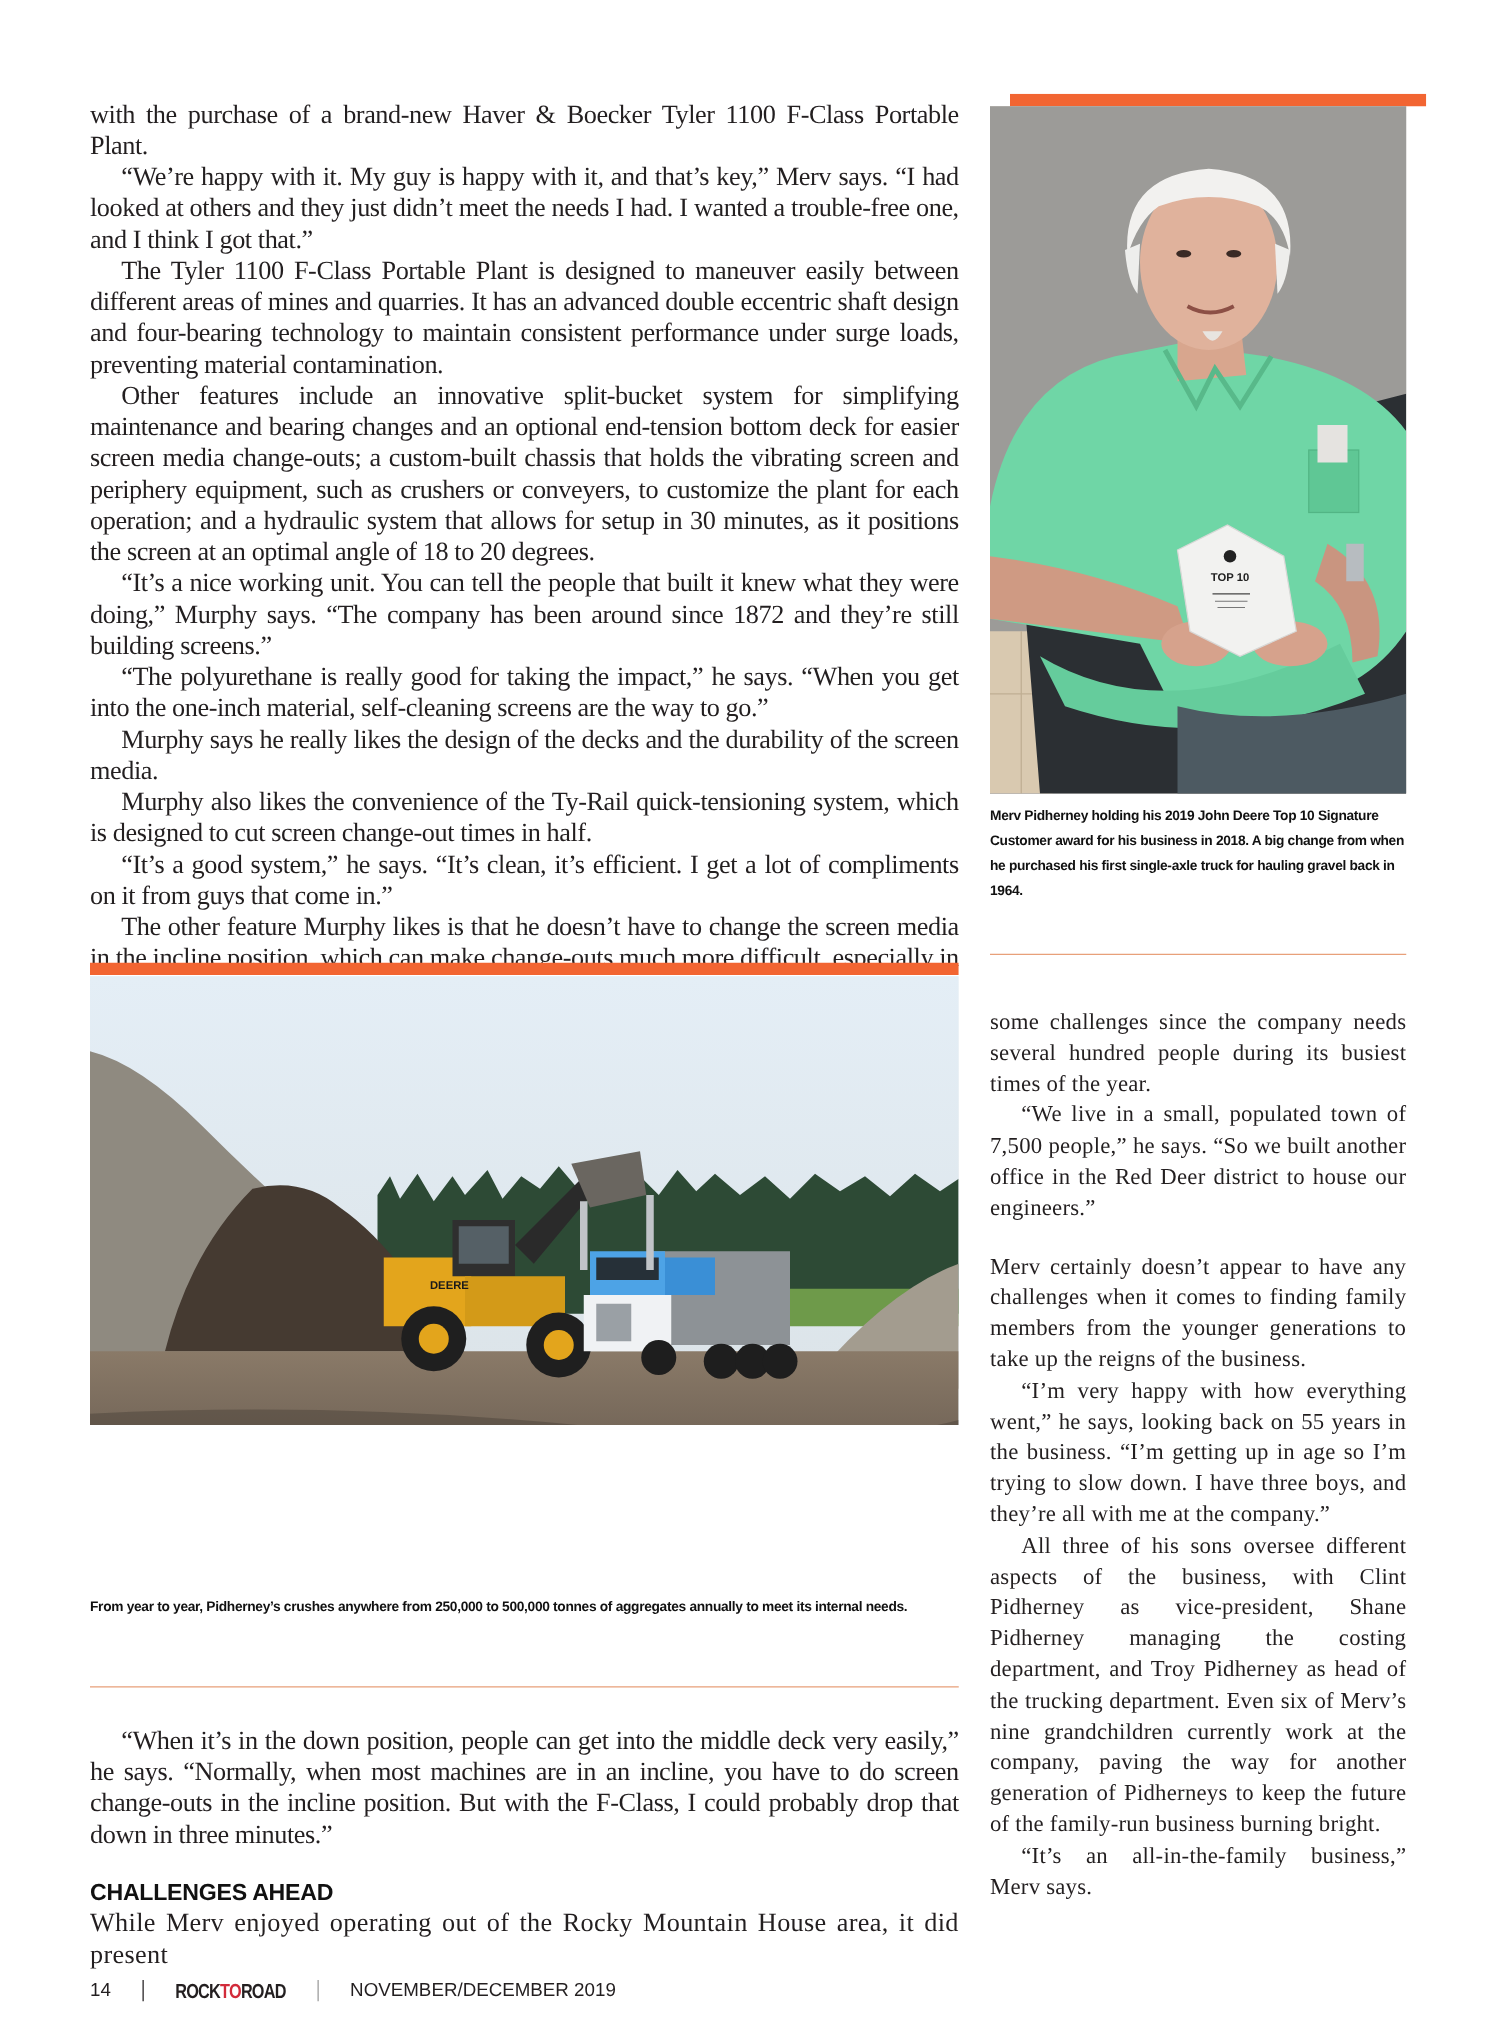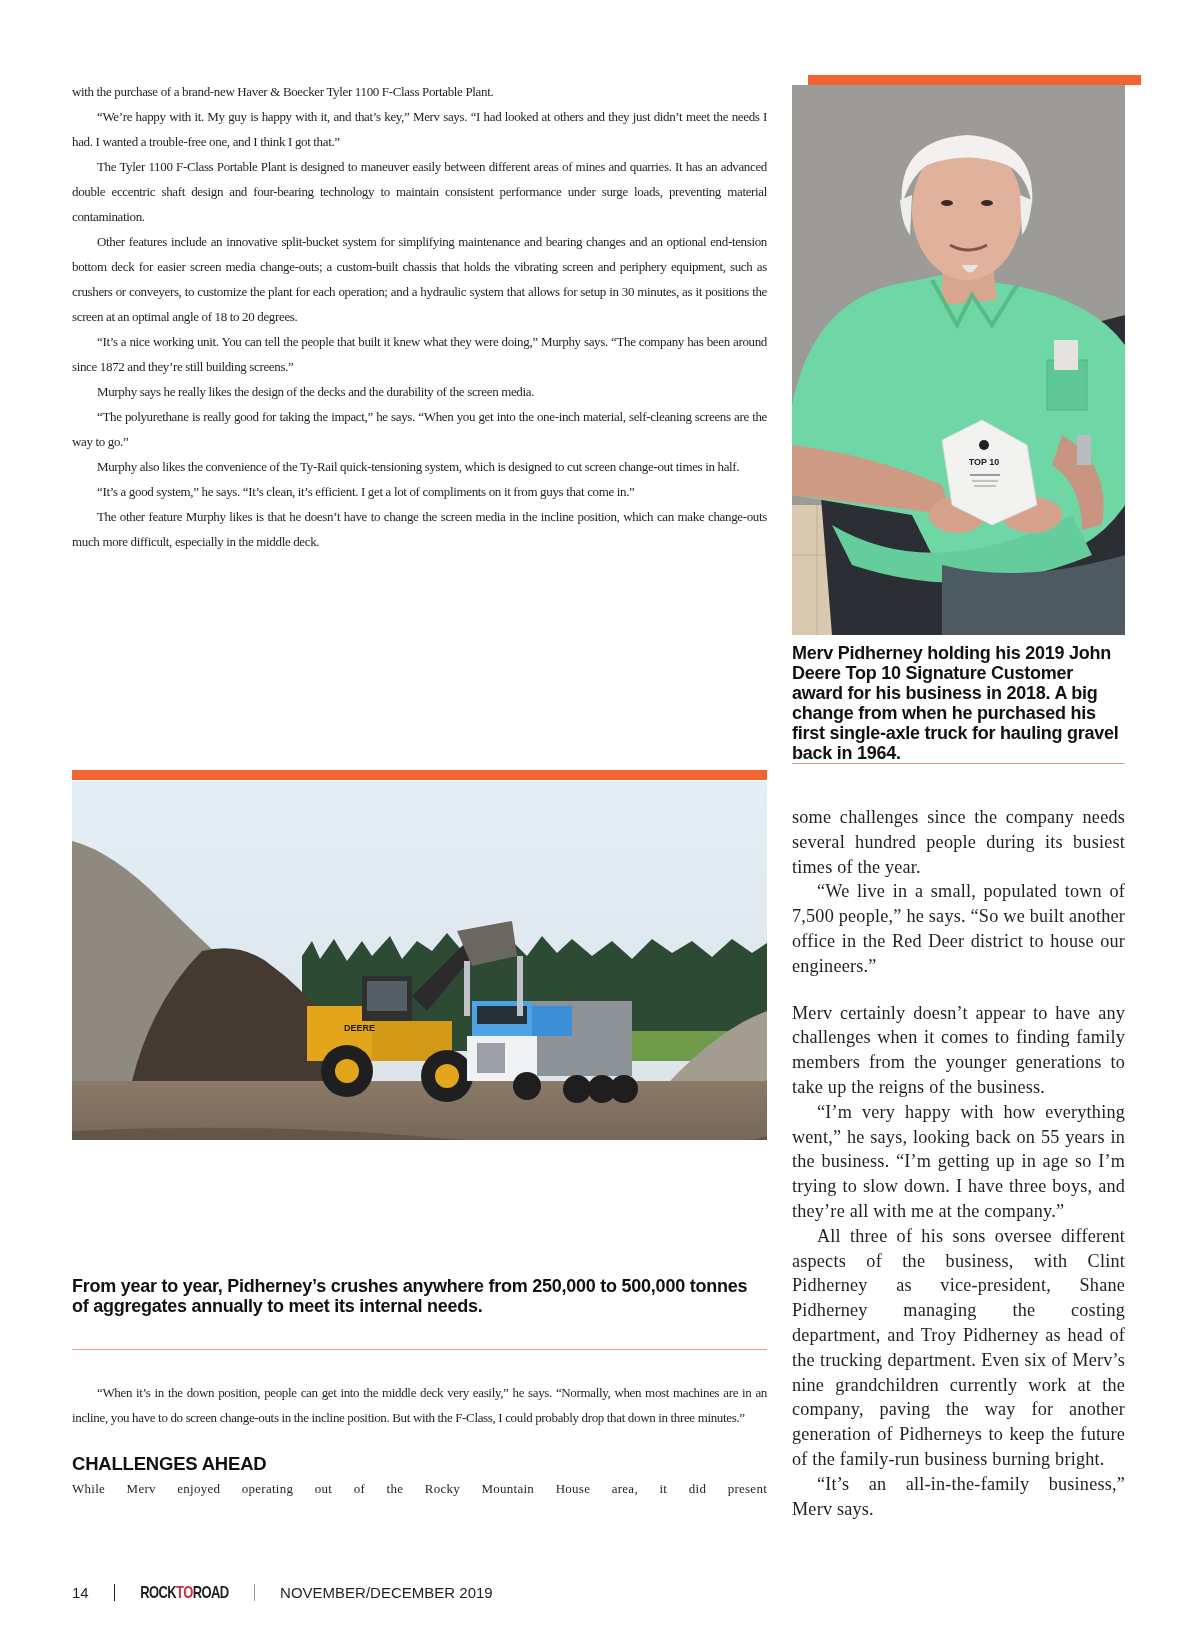--- a/index.html
+++ b/index.html
@@ -1,30 +1,30 @@
 <!DOCTYPE html>
 <html><head>
 <meta charset="utf-8">
 <style>
   html, body { margin: 0; padding: 0; background: #ffffff; }
   body { width: 1200px; height: 1631px; position: relative; overflow: hidden; color: #231f20; }
   .serif { font-family: "Liberation Serif", "DejaVu Serif", serif; }
 
   .col-left-top { position: absolute; left: 72px; top: 79px; width: 695px; }
-  .body-text { font-size: 13px; line-height: 25px; text-align: justify; letter-spacing: -0.35px; margin: 0; }
+  .body-text { font-size: 21px; line-height: 25px; text-align: justify; letter-spacing: -0.35px; margin: 0; }
   .body-text.indent { text-indent: 25px; }
   .right-text { font-size: 18.2px; line-height: 24.8px; text-align: justify; letter-spacing: 0.2px; margin: 0; }
   .right-text.indent { text-indent: 25px; }
 
   
   .photo-merv { position: absolute; left: 792px; top: 75px; width: 333px; height: 560px; overflow: hidden; padding-left: 16px; }
   .orange-bar { background: #f26532; height: 10px; width: 100%; }
   .merv-img { position: absolute; top: 10px; left: 0; width: 333px; height: 550px; background: linear-gradient(180deg, #a9a6a2 0%, #9c9b99 40%, #8f918f 100%); overflow: hidden; }
 
-  .caption { font-family: "Liberation Sans", "DejaVu Sans", sans-serif; font-weight: bold; font-size: 18px; line-height: 20px; color: #111; margin: 0; letter-spacing: -0.25px; }
+  .caption { font-family: "Liberation Sans", "DejaVu Sans", sans-serif; font-weight: bold; font-size: 11px; line-height: 20px; color: #111; margin: 0; letter-spacing: -0.25px; }
   .caption-merv { position: absolute; left: 792px; top: 643px; width: 333px; }
   .rule { position: absolute; height: 1px; background: #e8a07a; }
 
   
   .photo-quarry { position: absolute; left: 72px; top: 770px; width: 695px; height: 496px; overflow: hidden; }
   .quarry-img { position: absolute; top: 11px; left: 0; width: 695px; height: 359px; overflow: hidden; background: linear-gradient(180deg, #e6eef4 0%, #dbe3e8 45%, #cfd6d6 55%); }
   .caption-quarry { position: absolute; left: 72px; top: 1276px; width: 695px; }
 
   .col-left-bottom { position: absolute; left: 72px; top: 1380px; width: 695px; }
   .heading { font-family: "Liberation Sans", "DejaVu Sans", sans-serif; font-weight: bold; font-size: 18.5px; line-height: 24px; margin: 0; color: #111; letter-spacing: -0.2px; }
@@ -39,22 +39,22 @@
 </style>
 </head>
 <body>
 
 <div class="col-left-top serif">
   <p class="body-text">with the purchase of a brand-new Haver &amp; Boecker Tyler 1100 F-Class Portable Plant.</p>
   <p class="body-text indent">“We’re happy with it. My guy is happy with it, and that’s key,” Merv says. “I had looked at others and they just didn’t meet the needs I had. I wanted a trouble-free one, and I think I got that.”</p>
   <p class="body-text indent">The Tyler 1100 F-Class Portable Plant is designed to maneuver easily between different areas of mines and quarries. It has an advanced double eccentric shaft design and four-bearing technology to maintain consistent performance under surge loads, preventing material contamination.</p>
   <p class="body-text indent">Other features include an innovative split-bucket system for simplifying maintenance and bearing changes and an optional end-tension bottom deck for easier screen media change-outs; a custom-built chassis that holds the vibrating screen and periphery equipment, such as crushers or conveyers, to customize the plant for each operation; and a hydraulic system that allows for setup in 30 minutes, as it positions the screen at an optimal angle of 18 to 20 degrees.</p>
   <p class="body-text indent">“It’s a nice working unit. You can tell the people that built it knew what they were doing,” Murphy says. “The company has been around since 1872 and they’re still building screens.”</p>
+  <p class="body-text indent">“The polyurethane is really good for taking the impact,” he says. “When you get into the one-inch material, self-cleaning screens are the way to go.”</p>
   <p class="body-text indent">Murphy says he really likes the design of the decks and the durability of the screen media.</p>
-  <p class="body-text indent">“The polyurethane is really good for taking the impact,” he says. “When you get into the one-inch material, self-cleaning screens are the way to go.”</p>
   <p class="body-text indent">Murphy also likes the convenience of the Ty-Rail quick-tensioning system, which is designed to cut screen change-out times in half.</p>
   <p class="body-text indent">“It’s a good system,” he says. “It’s clean, it’s efficient. I get a lot of compliments on it from guys that come in.”</p>
   <p class="body-text indent">The other feature Murphy likes is that he doesn’t have to change the screen media in the incline position, which can make change-outs much more difficult, especially in the middle deck.</p>
 </div>
 
 <div class="photo-merv" aria-label="Merv Pidherney in a green shirt holding a Top 10 award">
   <div class="orange-bar"></div>
   <div class="merv-img">
     <svg width="333" height="550" viewBox="0 0 333 550">
       <rect x="0" y="0" width="333" height="550" fill="#a19f9c"></rect>

